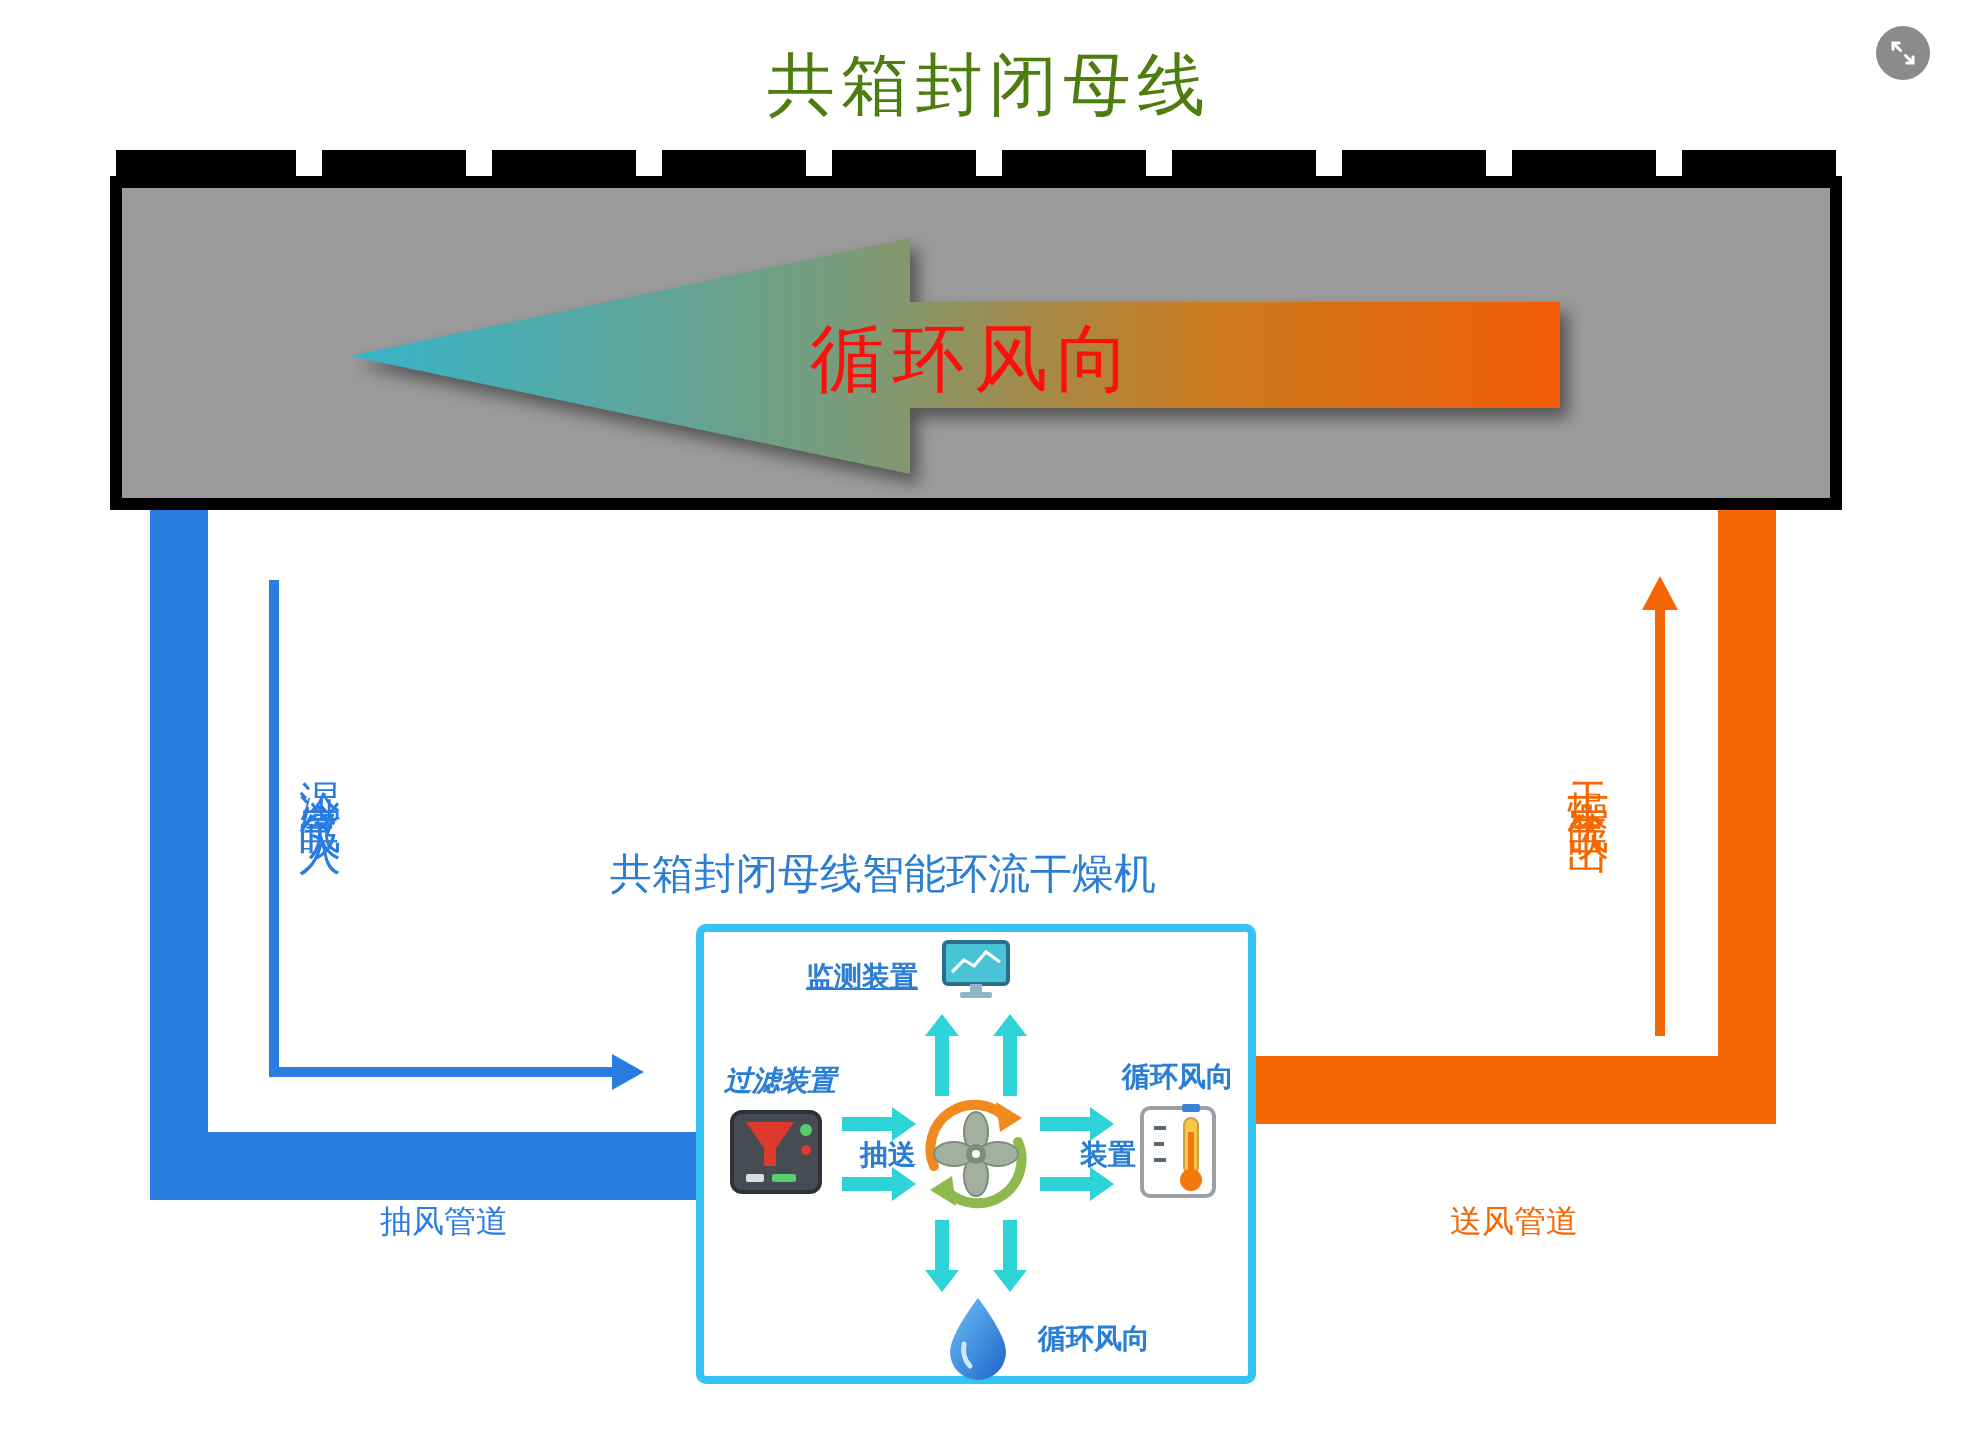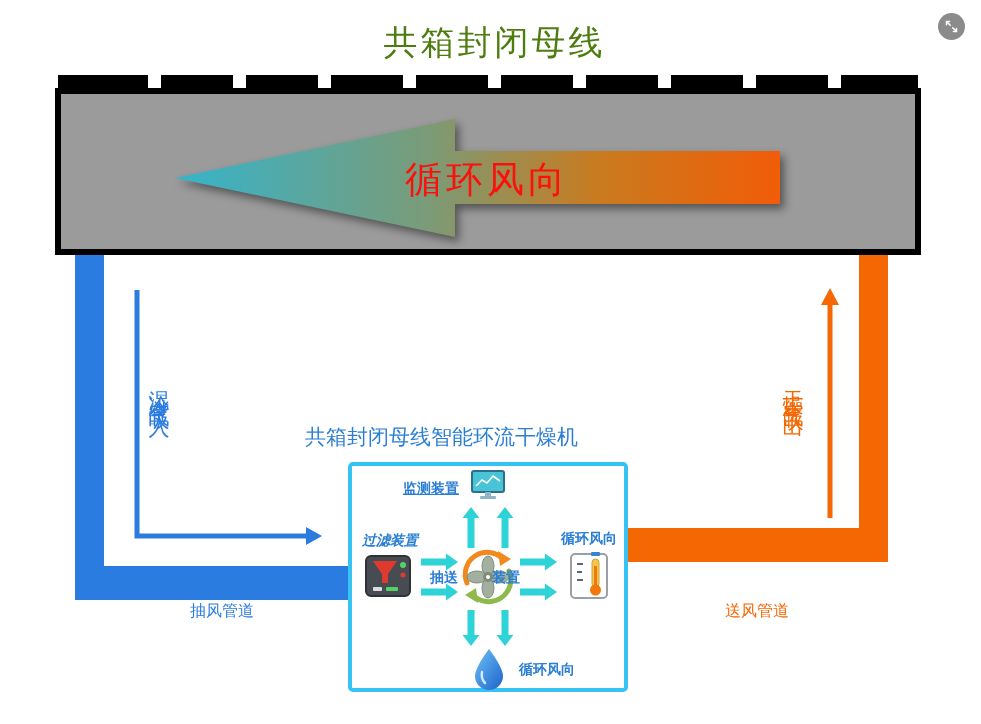--- a/index.html
+++ b/index.html
@@ -163,21 +163,21 @@
   <g fill="#a3b0a0" stroke="#7d8c7a" stroke-width="1">
     <ellipse cx="30" cy="19" rx="6" ry="10"></ellipse>
     <ellipse cx="30" cy="41" rx="6" ry="10"></ellipse>
     <ellipse cx="19" cy="30" rx="10" ry="6"></ellipse>
     <ellipse cx="41" cy="30" rx="10" ry="6"></ellipse>
   </g>
   <circle cx="30" cy="30" r="5" fill="#7d8c7a"></circle>
   <circle cx="30" cy="30" r="2" fill="#ffffff"></circle>
 </svg>
 <div class="abs mlabel" style="left:430px;top:569px;text-align:center;">抽送</div>
-<div class="abs mlabel" style="left:492px;top:569px;">装置</div>
+<div class="abs mlabel" style="left:540px;top:569px;">装置</div>
 
 <svg class="icon-svg" style="left:570px;top:551px;" width="38" height="48" viewBox="0 0 38 48">
   <rect x="1" y="3" width="36" height="44" rx="4" fill="#ffffff" stroke="#9aa0a6" stroke-width="2"></rect>
   <rect x="21" y="1" width="9" height="4" rx="1" fill="#3b82d6"></rect>
   <g stroke="#5b6770" stroke-width="2">
     <line x1="7" y1="13" x2="13" y2="13"></line>
     <line x1="7" y1="21" x2="12" y2="21"></line>
     <line x1="7" y1="29" x2="13" y2="29"></line>
   </g>
   <rect x="22" y="8" width="7" height="28" rx="3.5" fill="#f7c64a" stroke="#caa23d" stroke-width="1"></rect>

